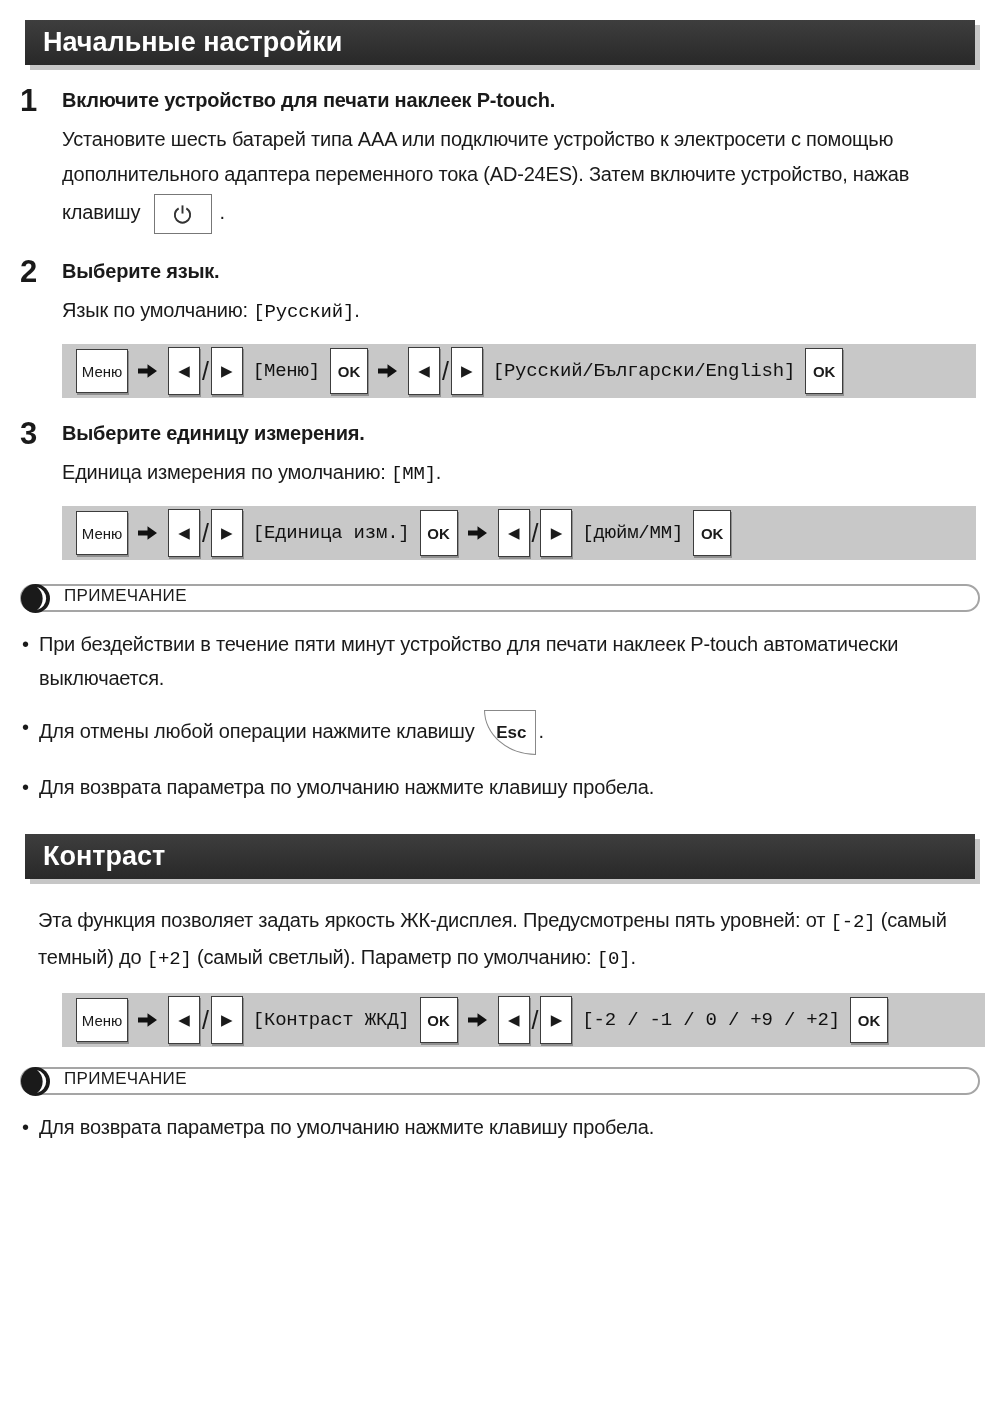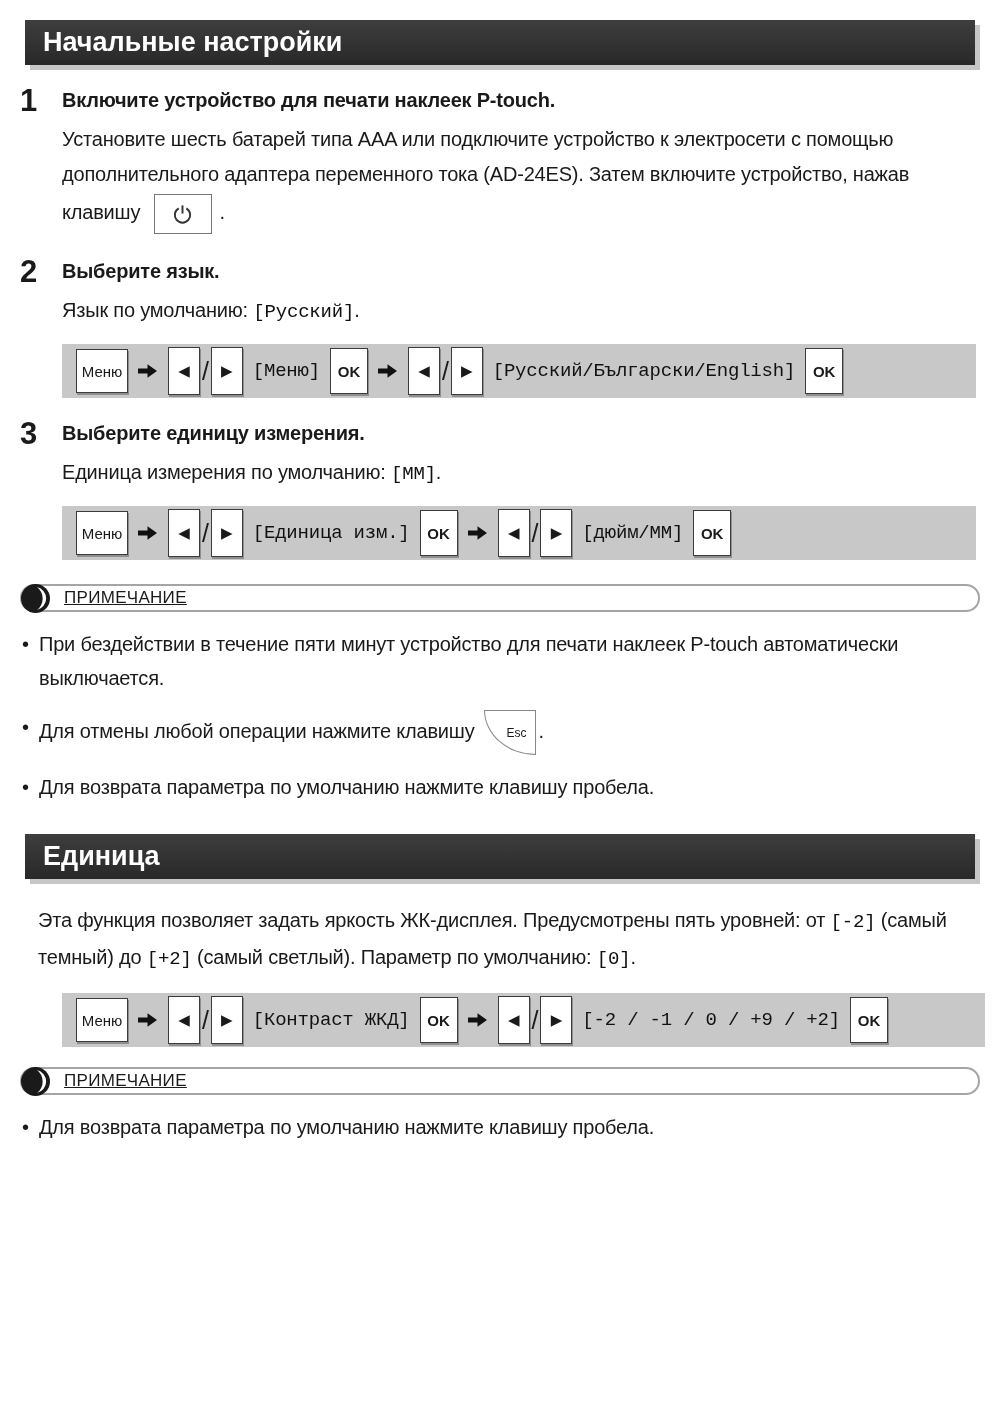--- a/index.html
+++ b/index.html
@@ -37,32 +37,32 @@
   }
   .key-menu { width:52px; height:44px; font-size:15px; letter-spacing:0; }
   .key-arrow { width:32px; height:48px; font-size:15px; }
   .key-ok { width:38px; height:46px; font-size:15px; font-weight:bold; letter-spacing:0; }
   .slash { font-size:25px; margin:0 -8px; z-index:1; }
   .flow-arrow { flex:none; display:flex; align-items:center; }
   .row-label { font-family:"Liberation Mono", monospace; font-size:19px; white-space:nowrap; color:#111; flex:none; }
   .note-pill {
     position:relative; margin:24px 20px 0 20px; height:28px;
     border:2px solid #a5a5a5; border-radius:16px; background:#fff;
-    display:flex; align-items:center;text-decoration:underline;
+    display:flex; 
   }
   .note-icon { position:absolute; left:-2px; top:-3px; }
   .note-title { margin-left:42px; font-size:17px; letter-spacing:0.3px; }
   .bullet { display:flex; margin:15px 20px 0 22px; font-size:20px; line-height:34px; }
   .bullet-dot { width:17px; flex:none; }
   .esc-key {
     display:inline-flex; width:52px; height:45px; background:#fff;
     border:1px solid #888; border-bottom-left-radius:100% 100%;
     align-items:flex-start; justify-content:flex-end;
     padding:5px 9px 0 0; vertical-align:middle; margin:0 2px 0 10px;
-    font-size:12px; font-weight:normal; letter-spacing:0;
+    font-size:17px; font-weight:bold; letter-spacing:0;
   }
   .contrast-section { position:relative; margin-top:30px; }
   .watermark {
     position:absolute; top:-24px; left:0; right:0; text-align:center;
     font-size:43px; font-weight:bold; font-style:italic;
     z-index:2; letter-spacing:1px;
   }
   .contrast-para { margin:24px 35px 16px 38px; }
   .contrast-keyrow-wrap { margin:0 15px 0 62px; }
 </style>
@@ -165,21 +165,21 @@
   <span class="bullet-dot">•</span>
   <div><span>Для отмены любой операции нажмите клавишу</span><span class="esc-key">Esc</span><span>.</span></div>
 </div>
 <div class="bullet">
   <span class="bullet-dot">•</span>
   <div>Для возврата параметра по умолчанию нажмите клавишу пробела.</div>
 </div>
 
 <div class="contrast-section">
   <div class="section-bar">
-    <span>Единица</span>
+    <span>Контраст</span>
   </div>
   <div class="text contrast-para"><span>Эта функция позволяет задать яркость ЖК-дисплея. Предусмотрены пять уровней: от </span><span class="mono">[-2]</span><span> (самый темный) до </span><span class="mono">[+2]</span><span> (самый светлый). Параметр по умолчанию: </span><span class="mono">[0]</span><span>.</span></div>
   <div class="contrast-keyrow-wrap">
     <div class="keyrow">
       <span class="key key-menu">Меню</span>
       <span class="flow-arrow">
           <svg width="20" height="16" viewBox="0 0 20 16">
             <path d="M0 5.5h9.5V1.2L19 8l-9.5 6.8v-4.3H0z" fill="#111"></path>
           </svg>
         </span>

